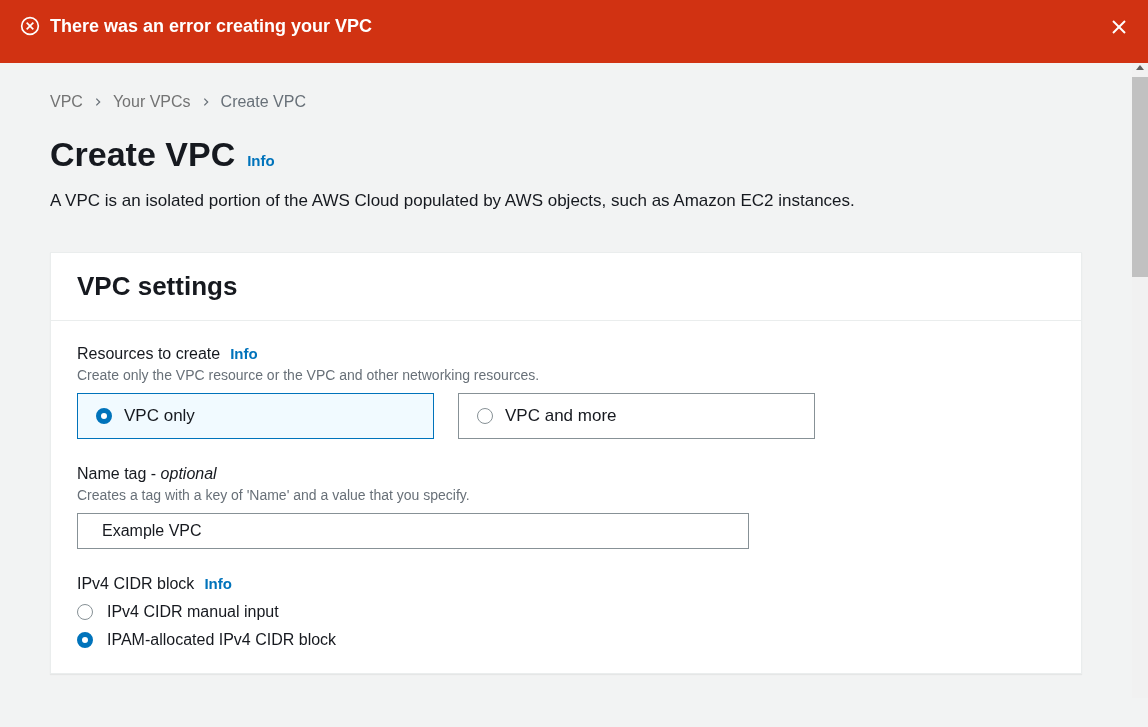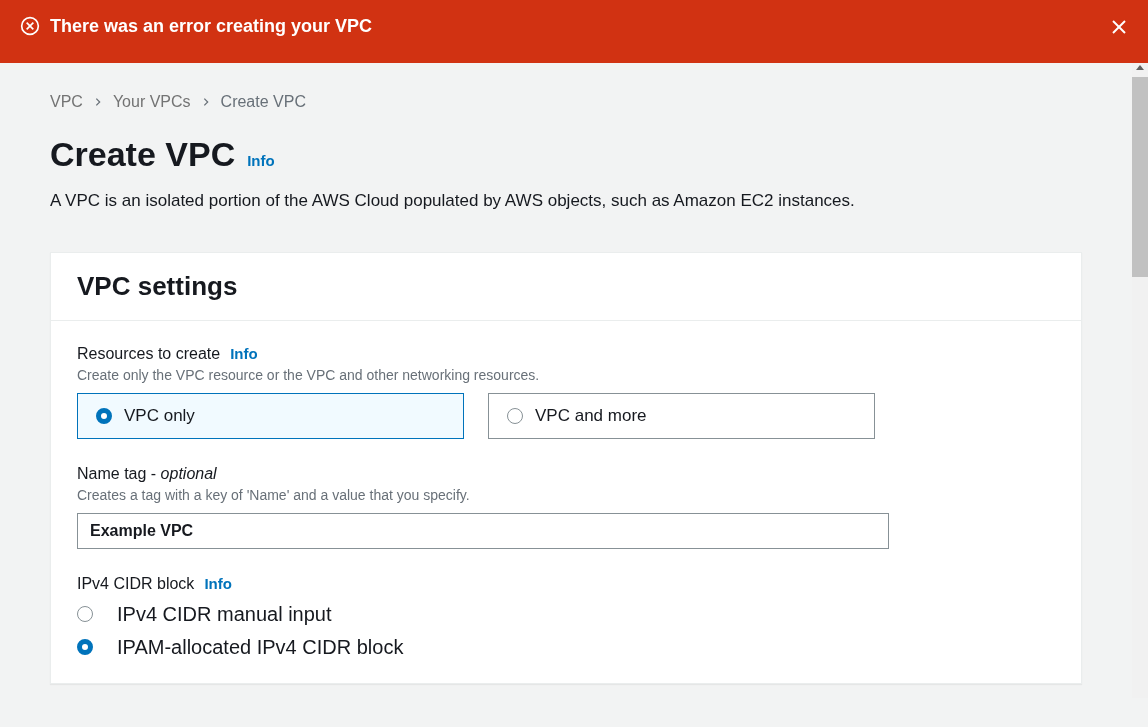--- a/index.html
+++ b/index.html
@@ -176,21 +176,21 @@
       display: flex;
       gap: 24px;
     }
     .radio-card {
       border: 1px solid #879196;
       background: #ffffff;
       padding: 12px 18px;
       display: flex;
       align-items: center;
       gap: 12px;
-      width: 387px;
+      width: 357px;
       cursor: pointer;
       font-size: 17px;
     }
     .radio-card.selected {
       border: 1px solid #0073bb;
       background: #f1faff;
     }
     .radio-circle {
       width: 16px;
       height: 16px;
@@ -199,40 +199,39 @@
       display: flex;
       align-items: center;
       justify-content: center;
       flex-shrink: 0;
     }
     .radio-circle.selected {
       border: 5px solid #0073bb;
       background: #ffffff;
     }
     .text-input {
-      width: 812px;
-      padding: 8px 12px;
+      width: 672px;
+      padding: 8px 24px;
       font-size: 16px;
       border: 1px solid #879196;
       background: #ffffff;
       color: #16191f;
       font-family: inherit;
-      font-weight: bold;
     }
     .radio-list {
       display: flex;
       flex-direction: column;
       gap: 10px;
     }
     .radio-item {
       display: flex;
       align-items: center;
-      gap: 24px;
-      cursor: pointer;
-      font-size: 20px;
+      gap: 14px;
+      cursor: pointer;
+      font-size: 16px;
     }
   </style>
 </head>
 <body>
 
 <div class="error-banner">
   <span class="error-icon">
     <svg viewBox="0 0 24 24" fill="none" stroke="#ffffff" stroke-width="2">
       <circle cx="12" cy="12" r="10"></circle>
       <line x1="8" y1="8" x2="16" y2="16"></line>

